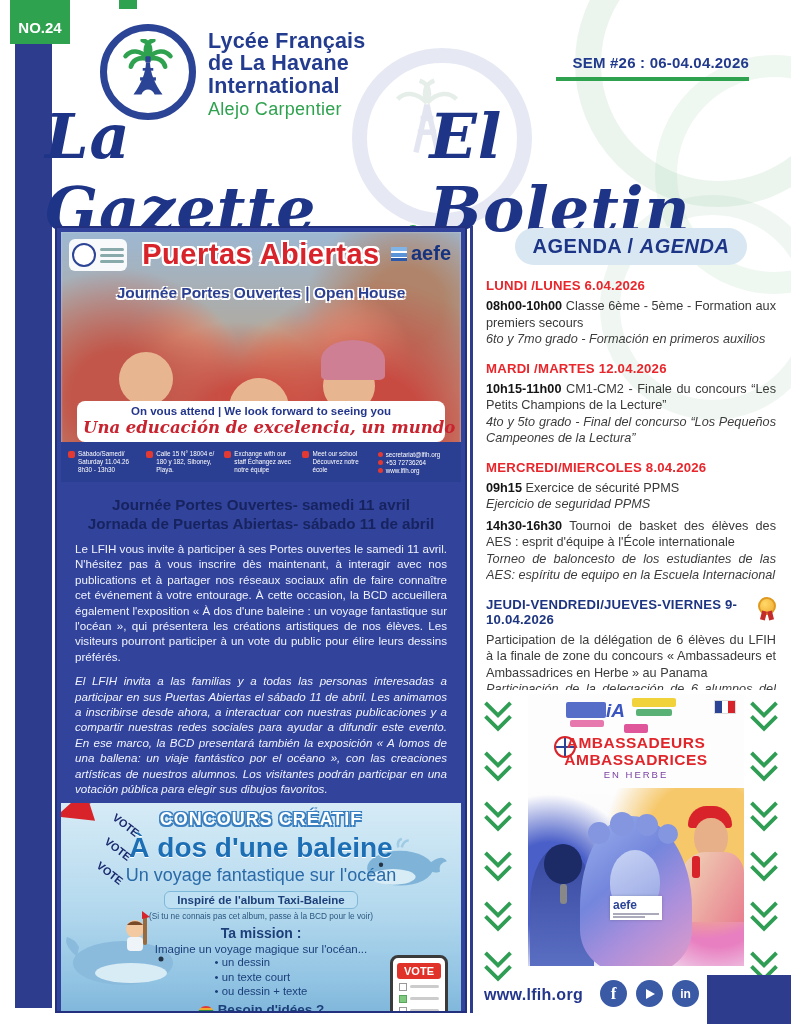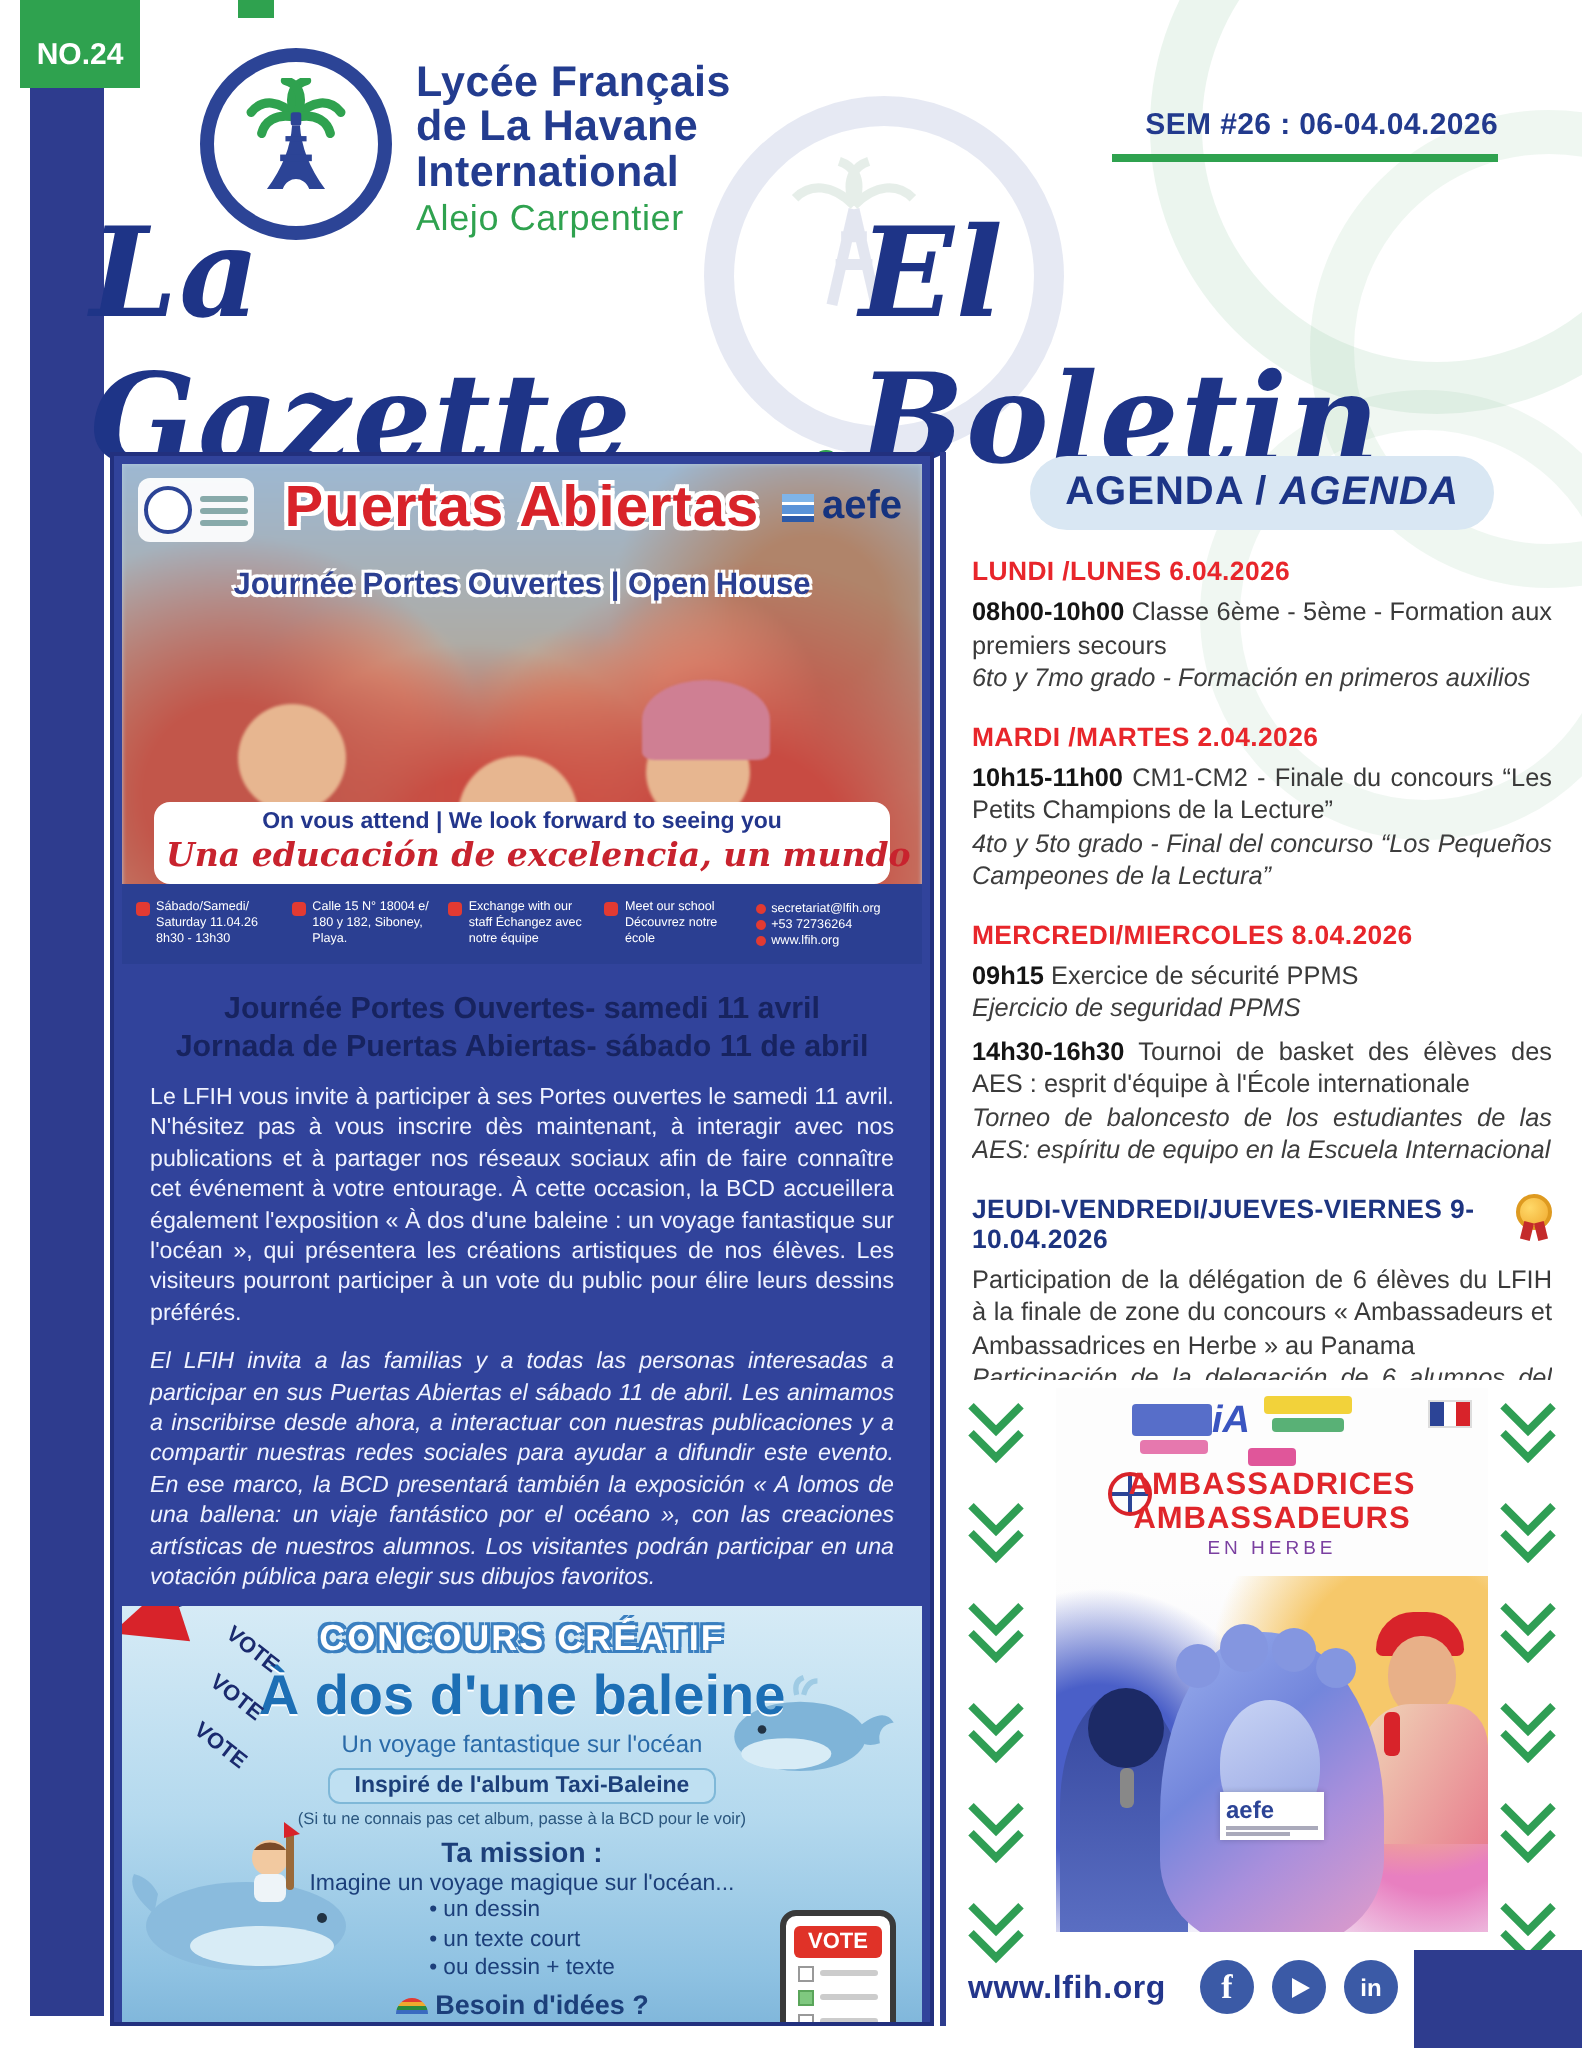--- a/index.html
+++ b/index.html
@@ -78,21 +78,21 @@
   .para{margin:8px 18px 0;color:#f0f3ff;font-size:11.6px;line-height:1.33;text-align:justify;flex:none;}
   .para.es{font-style:italic;margin-top:9px;}
 
   
   .poster2{position:relative;margin:6px 4px 0;height:276px;overflow:hidden;flex:none;
     background:linear-gradient(#d6ebf6 0%,#b4d9ee 38%,#8fc2e2 66%,#7ab2d8 80%,#ddc79c 91%,#e9d6ab 100%);}
   .p2-inner{position:relative;z-index:2;text-align:center;color:#1c3f7a;}
   .p2-banner{margin-top:6px;font-weight:bold;font-size:18px;color:#fff;letter-spacing:1px;
     text-shadow:-1.5px -1.5px 0 #3a7fc0,1.5px -1.5px 0 #3a7fc0,-1.5px 1.5px 0 #3a7fc0,1.5px 1.5px 0 #3a7fc0;}
   .p2-title{font-weight:bold;font-size:28px;color:#1d6fb5;margin-top:2px;text-shadow:0 1px 0 #fff;}
-  .p2-sub{font-size:12px;color:#2a6aa8;margin-top:1px;}
+  .p2-sub{font-size:18px;color:#2a6aa8;margin-top:1px;}
   .p2-ribbon{display:inline-block;background:#bfe0f2;border:1px solid #7fb8d8;border-radius:6px;padding:2px 12px;margin-top:5px;
     font-size:11.5px;font-weight:bold;color:#1c3f7a;}
   .p2-note{font-size:8.3px;color:#2a567e;margin-top:2px;line-height:1.25;}
   .p2-mission-t{font-weight:bold;font-size:14px;margin-top:4px;}
   .p2-line{font-size:11.5px;margin-top:2px;}
   .p2-bullets{display:inline-block;text-align:left;font-size:11.3px;line-height:1.3;}
   .p2-bullets div::before{content:"• ";}
   .p2-ideas-t{font-weight:bold;font-size:13.5px;margin-top:3px;}
   .p2-ideas-t .rb{display:inline-block;width:16px;height:8px;border-radius:8px 8px 0 0;vertical-align:baseline;margin-right:4px;
     background:linear-gradient(#e23a32 0 25%,#f0a92e 25% 50%,#2b8a3e 50% 75%,#3a6ac0 75% 100%);}
@@ -390,21 +390,21 @@
           <span>LUNDI /LUNES 6.04.2026</span>
         </div>
       <div class="item">
         <span class="time">08h00-10h00</span><span> Classe 6ème - 5ème - Formation aux premiers secours</span>
         <div class="es">6to y 7mo grado - Formación en primeros auxilios</div>
       </div>
     </div>
 
     <div class="day">
       <div class="date">
-          <span>MARDI /MARTES 2.04.2026</span>
+          <span>MARDI /MARTES 12.04.2026</span>
         </div>
       <div class="item">
         <span class="time">10h15-11h00</span><span> CM1-CM2 - Finale du concours “Les Petits Champions de la Lecture”</span>
         <div class="es">4to y 5to grado - Final del concurso “Los Pequeños Campeones de la Lectura”</div>
       </div>
     </div>
 
     <div class="day">
       <div class="date">
           <span>MERCREDI/MIERCOLES 8.04.2026</span>
@@ -457,22 +457,22 @@
       <span class="bx" style="left:96px;top:30px;width:24px;height:9px;background:#e0569a;"></span>
       <span class="amb-ia">iA</span>
       <span class="amb-flag">
           <i style="background:#2c4496;"></i>
           <i style="background:#fff;"></i>
           <i style="background:#d8232a;"></i>
         </span>
     </div>
     <div class="amb-globe"></div>
     <div class="amb-title">
+      <div class="t">AMBASSADEURS</div>
       <div class="t">AMBASSADRICES</div>
-      <div class="t">AMBASSADEURS</div>
       <div class="t3">EN HERBE</div>
     </div>
     <div class="amb-art">
       <div class="amb-girl">
           <div class="hair"></div>
           <div class="mic"></div>
         </div>
       <div class="amb-guy">
           <div class="cap"></div>
           <div class="head"></div>

